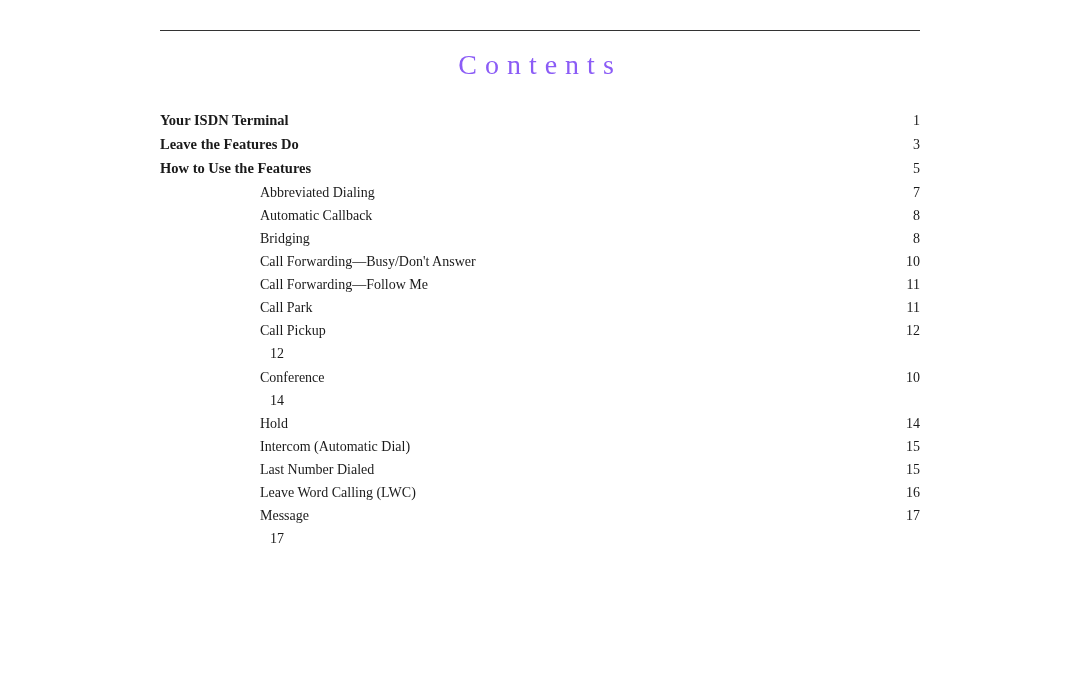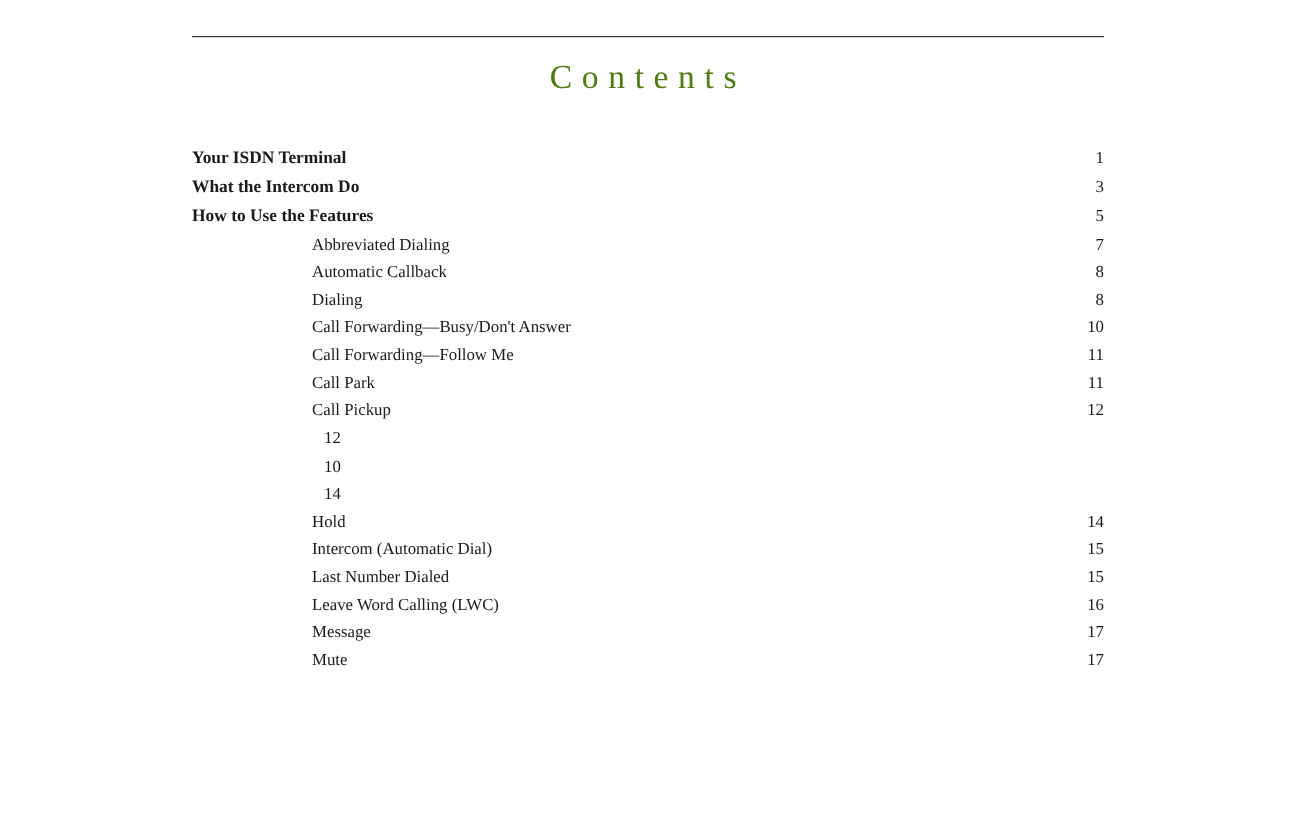--- a/index.html
+++ b/index.html
@@ -35,22 +35,22 @@
       border: none;
       border-top: 1.5px solid #333;
       margin-bottom: 18px;
     }
 
     .page-title {
       text-align: center;
       font-size: 28px;
       font-weight: normal;
       letter-spacing: 8px;
-      margin-bottom: 40px;
-      color: #4d7c0f;
+      margin-bottom: 28px;
+      color: #8b5cf6;
     }
 
     .toc-section {
       width: 100%;
     }
 
     .toc-entry {
       display: flex;
       justify-content: space-between;
       align-items: baseline;
@@ -90,37 +90,37 @@
 <div class="page">
   <div class="content-area">
     <hr class="top-rule">
     <h1 class="page-title">Contents</h1>
     <div class="toc-section" id="toc-container">
     <div class="toc-entry toc-entry-main">
           <span class="toc-label">Your ISDN Terminal</span>
           <span class="toc-page">1</span>
         </div>
         <div class="toc-entry toc-entry-main">
-          <span class="toc-label">What the Intercom Do</span>
+          <span class="toc-label">Leave the Features Do</span>
           <span class="toc-page">3</span>
         </div>
         <div class="toc-entry toc-entry-main">
           <span class="toc-label">How to Use the Features</span>
           <span class="toc-page">5</span>
         </div>
         <div class="toc-entry toc-entry-sub">
           <span class="toc-label">Abbreviated Dialing</span>
           <span class="toc-page">7</span>
         </div>
         <div class="toc-entry toc-entry-sub">
           <span class="toc-label">Automatic Callback</span>
           <span class="toc-page">8</span>
         </div>
         <div class="toc-entry toc-entry-sub">
-          <span class="toc-label">Dialing</span>
+          <span class="toc-label">Bridging</span>
           <span class="toc-page">8</span>
         </div>
         <div class="toc-entry toc-entry-sub">
           <span class="toc-label">Call  Forwarding—Busy/Don't  Answer</span>
           <span class="toc-page">10</span>
         </div>
         <div class="toc-entry toc-entry-sub">
           <span class="toc-label">Call  Forwarding—Follow  Me</span>
           <span class="toc-page">11</span>
         </div>
@@ -129,20 +129,21 @@
           <span class="toc-page">11</span>
         </div>
         <div class="toc-entry toc-entry-sub">
           <span class="toc-label">Call  Pickup</span>
           <span class="toc-page">12</span>
         </div>
         <div class="toc-entry toc-entry-sub">
           <span class="toc-page">12</span>
         </div>
         <div class="toc-entry toc-entry-sub">
+          <span class="toc-label">Conference</span>
           <span class="toc-page">10</span>
         </div>
         <div class="toc-entry toc-entry-sub">
           <span class="toc-page">14</span>
         </div>
         <div class="toc-entry toc-entry-sub">
           <span class="toc-label">Hold</span>
           <span class="toc-page">14</span>
         </div>
         <div class="toc-entry toc-entry-sub">
@@ -155,18 +156,17 @@
         </div>
         <div class="toc-entry toc-entry-sub">
           <span class="toc-label">Leave Word Calling (LWC)</span>
           <span class="toc-page">16</span>
         </div>
         <div class="toc-entry toc-entry-sub">
           <span class="toc-label">Message</span>
           <span class="toc-page">17</span>
         </div>
         <div class="toc-entry toc-entry-sub">
-          <span class="toc-label">Mute</span>
           <span class="toc-page">17</span>
         </div>
       </div>
   </div>
 </div>
 
 </body></html>

